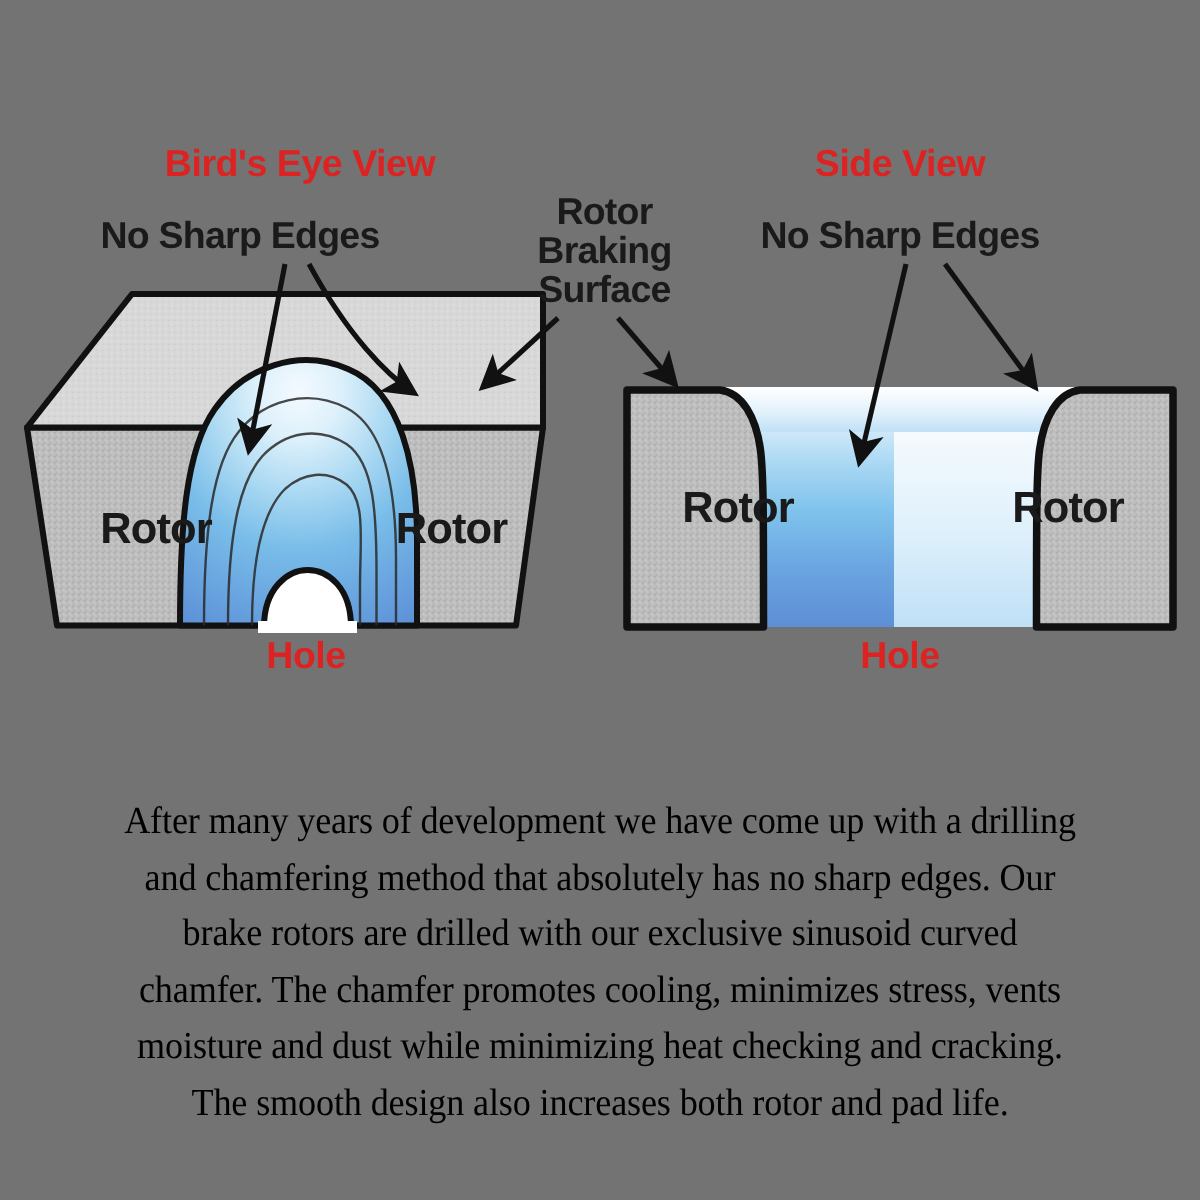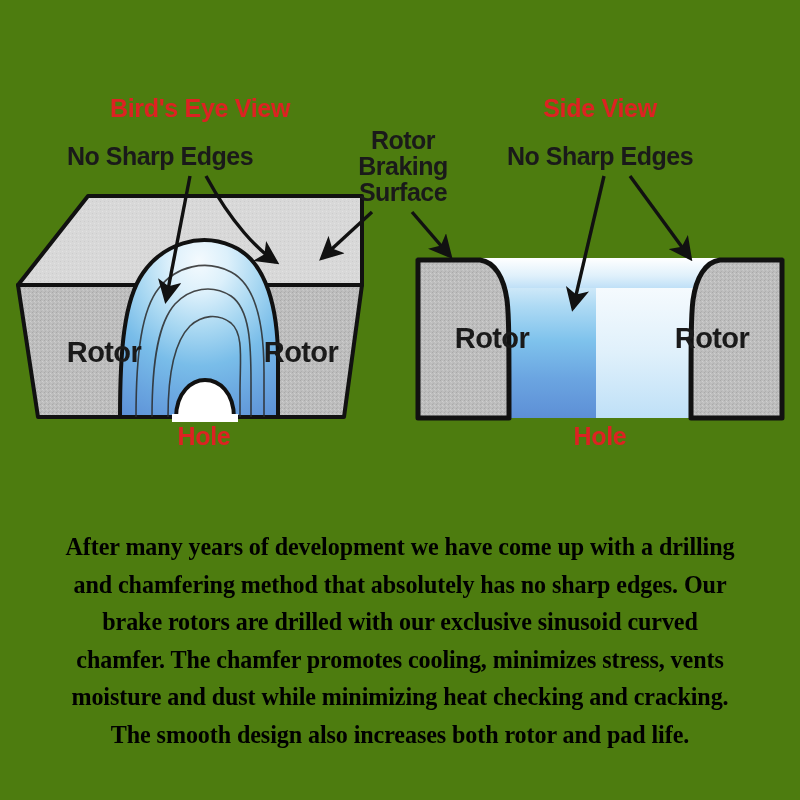--- a/index.html
+++ b/index.html
@@ -12,41 +12,40 @@
     width: 800px;
     height: 800px;
     position: relative;
     overflow: hidden;
     font-family: "Liberation Sans", sans-serif;
   }
   #page {
     position: relative;
     width: 800px;
     height: 800px;
-    background: #4d7c0f;
+    background: #737373;
   }
   .figure-layer {
     position: absolute;
     left: 0;
     top: 0;
     width: 800px;
     height: 800px;
   }
   .caption-block {
     position: absolute;
     left: 8px;
     top: 528px;
     width: 784px;
     text-align: center;
     font-family: "Liberation Serif", "DejaVu Serif", serif;
     font-size: 25.5px;
     line-height: 37.5px;
     color: #000000;
     letter-spacing: -0.1px;
-    font-weight: bold;
   }
   .caption-block .cap-line {
     display: block;
     white-space: nowrap;
     transform: scaleX(0.945);
     transform-origin: center center;
   }
   svg text {
     font-family: "Liberation Sans", sans-serif;
     font-weight: bold;

